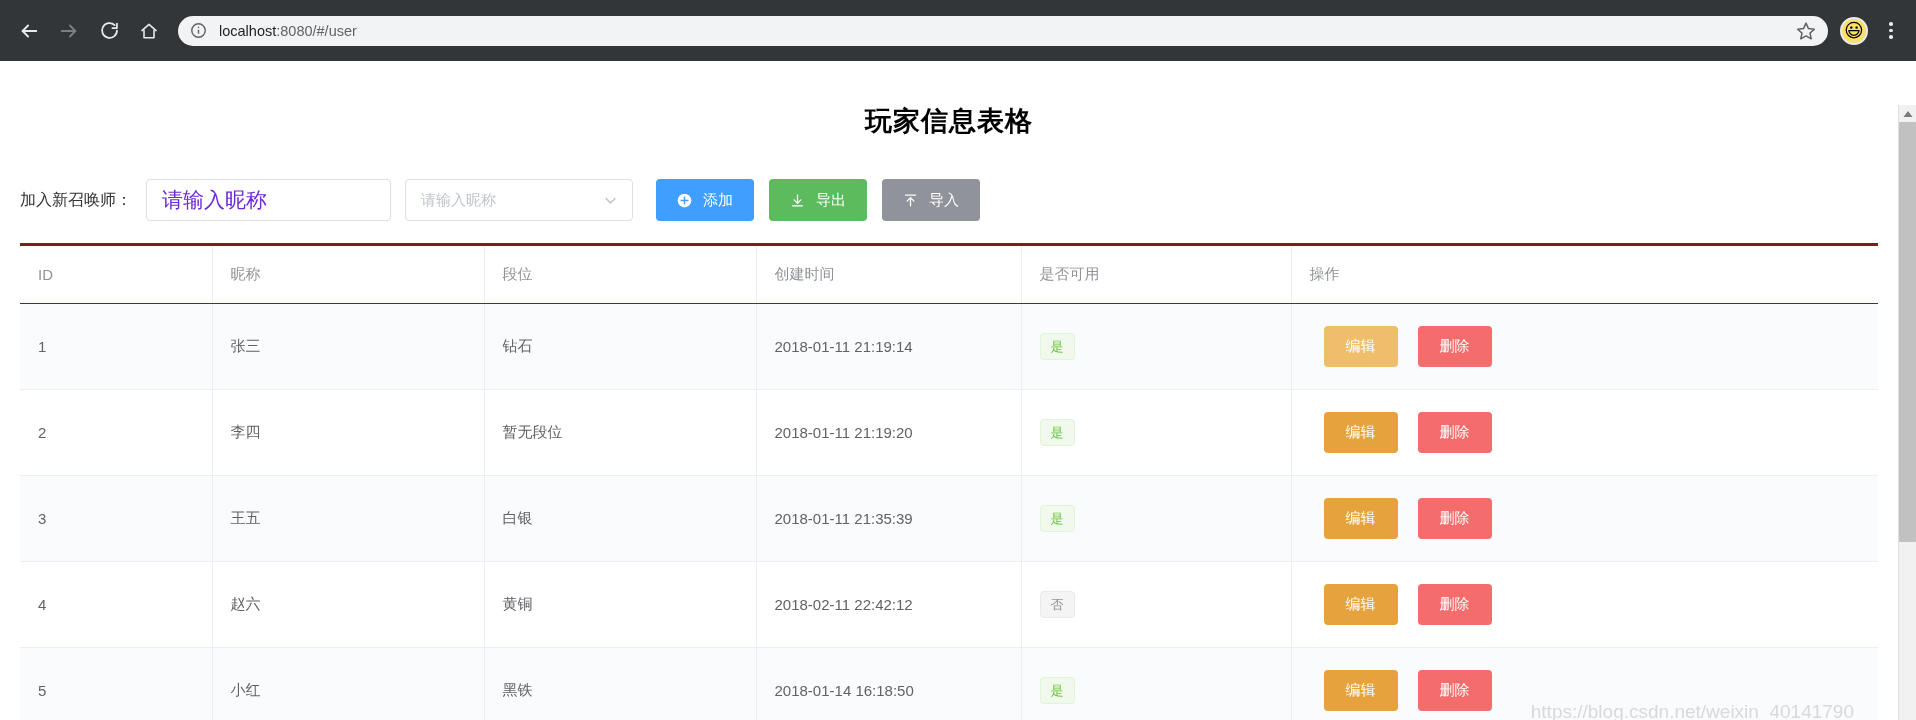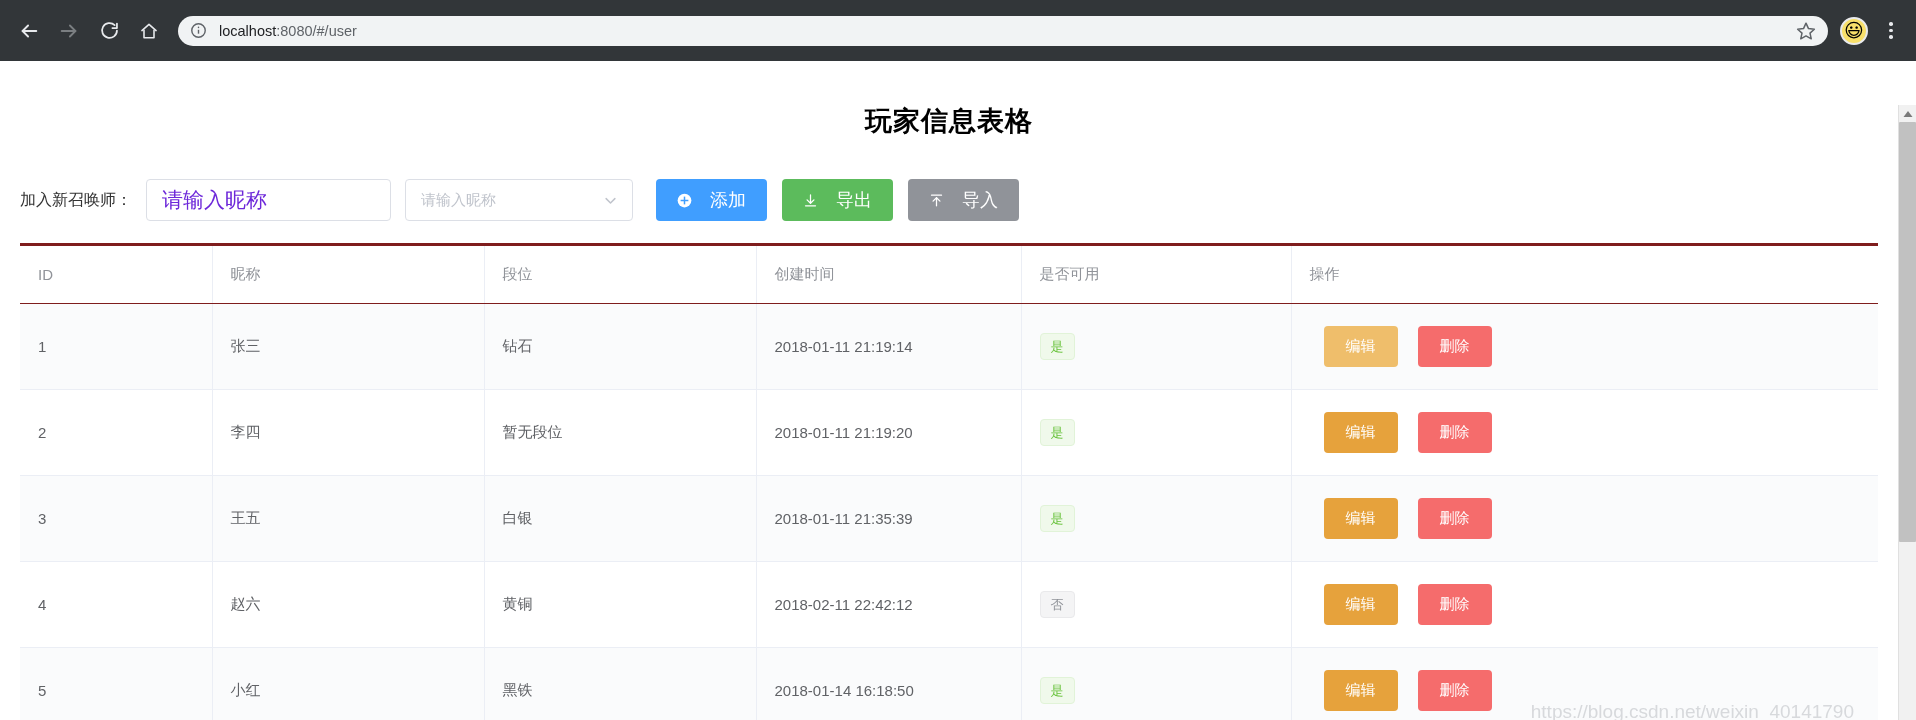--- a/index.html
+++ b/index.html
@@ -142,26 +142,26 @@
     margin-right: 23px;
   }
   .el-select .ph { font-size: 15px; color: #c0c4cc; }
   .chevron { color: #c0c4cc; display: block; }
 
   .btn {
     height: 42px;
     border: none;
     border-radius: 4px;
     color: #fff;
-    font-size: 18px;
+    font-size: 15px;
     font-family: inherit;
     display: inline-flex;
     align-items: center;
     justify-content: center;
-    gap: 18px;
+    gap: 11px;
     padding: 0 21px;
     margin-right: 15px;
     cursor: pointer;
     white-space: nowrap;
   }
   .btn svg { display: block; }
   .btn-primary { background: #409eff; }
   .btn-success { background: #5cbb5c; text-align: center; }
   .btn-info    { background: #909399; }
 

